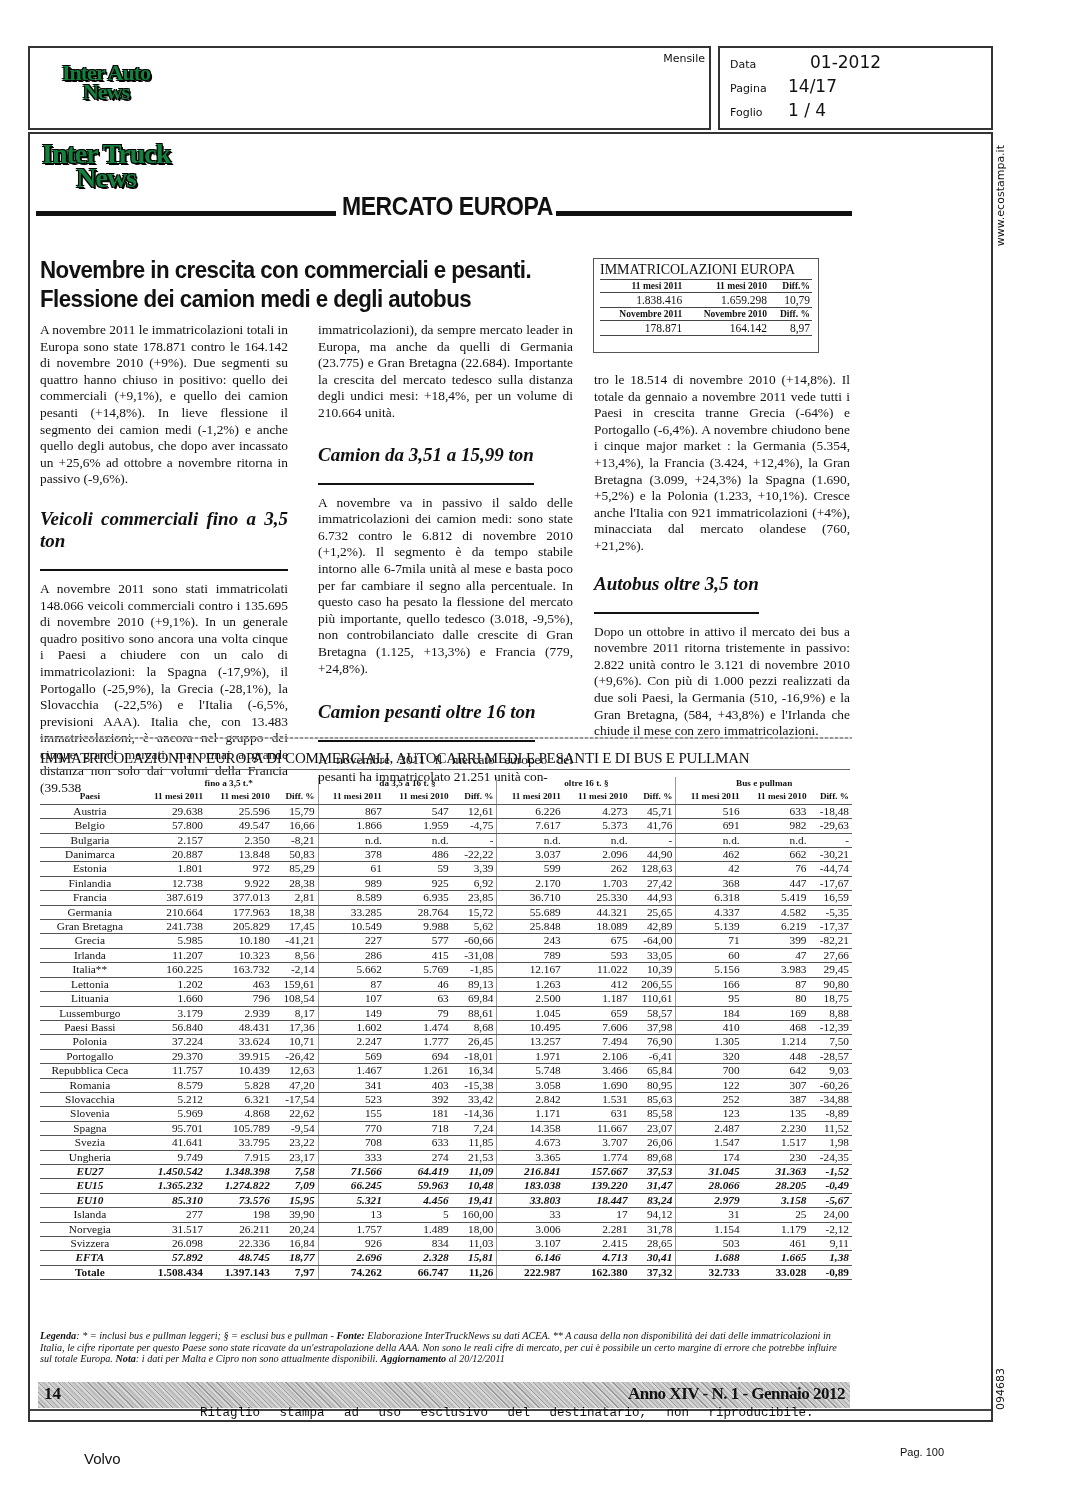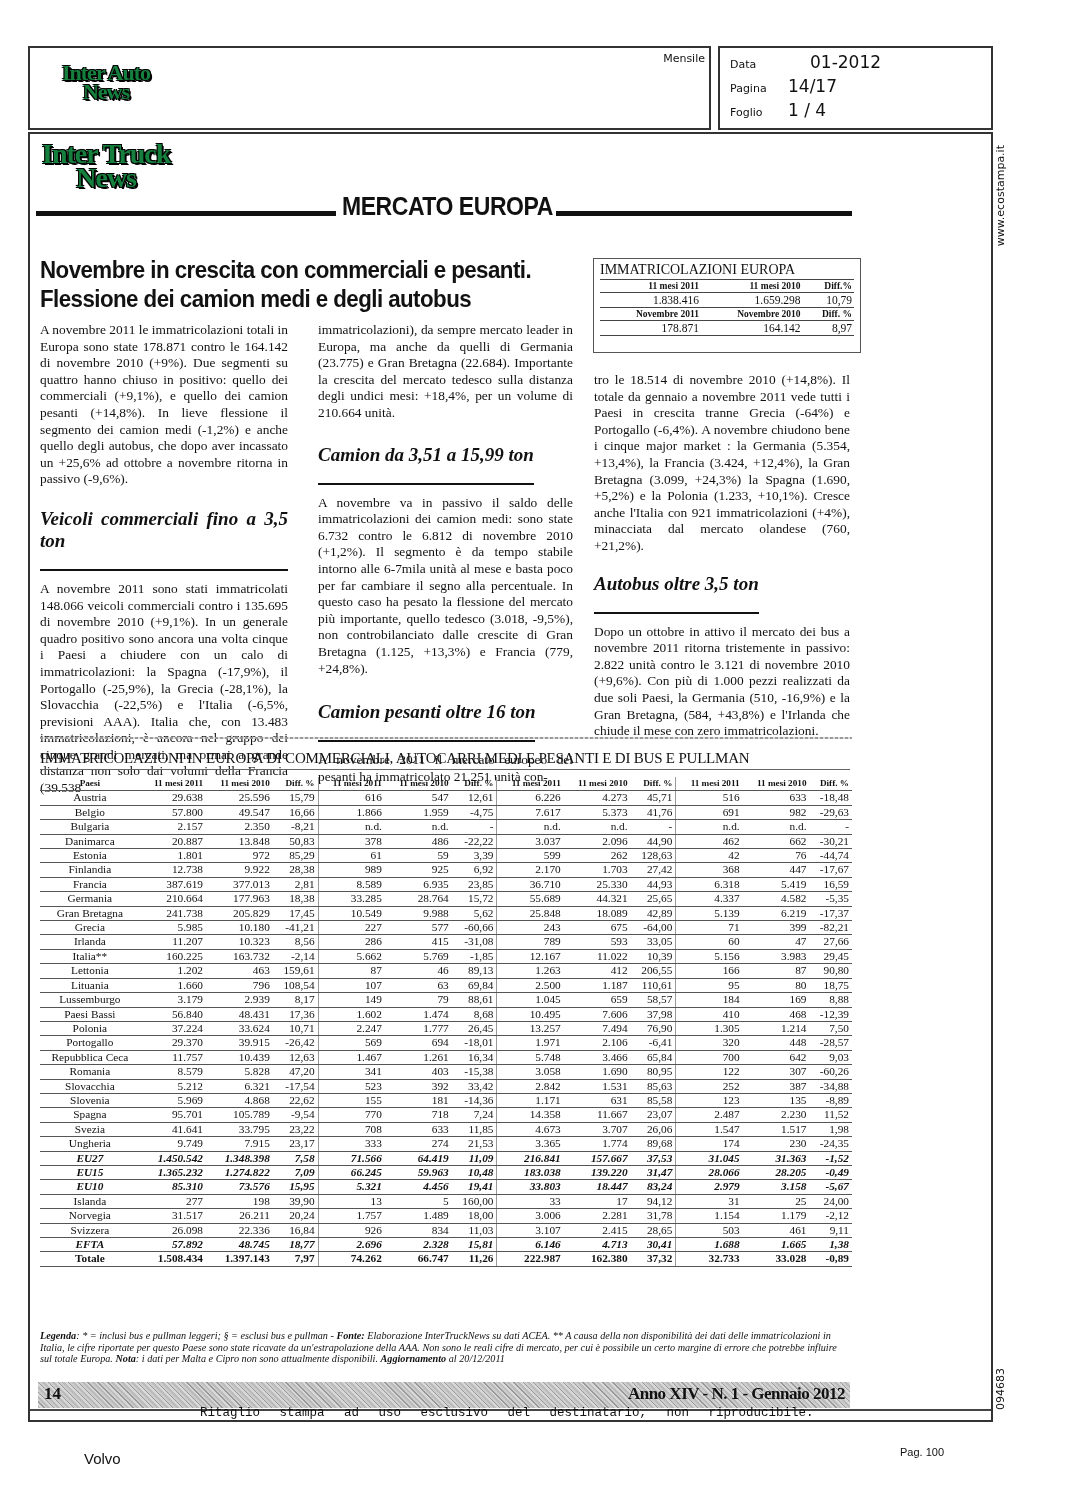--- a/index.html
+++ b/index.html
@@ -23,21 +23,21 @@
   #section-title{left:342px;top:192px;font-family:"Liberation Sans",sans-serif;font-weight:bold;font-size:25px;letter-spacing:-0.5px;transform:scaleX(0.92);transform-origin:left;}
   #section-rule-r{left:556px;top:211px;width:296px;height:5px;background:#111;}
   #headline{left:40px;top:255px;width:540px;font-family:"Liberation Sans",sans-serif;font-weight:bold;font-size:24px;line-height:29px;letter-spacing:-0.6px;transform:scaleX(0.93);transform-origin:left;}
   .col{position:absolute;font-size:13.4px;line-height:16.6px;text-align:justify;hyphens:auto;}
   .col p{margin:0;}
   .subhead{font-weight:bold;font-style:italic;font-size:19px;line-height:22px;display:inline-block;border-bottom:2px solid #111;padding-bottom:17px;margin:14px 0 10px 0;}
   #col1{left:40px;top:322px;width:248px;}
   #col2{left:318px;top:322px;width:255px;}
   #col3{left:594px;top:372px;width:256px;}
   
-  #summary{left:593px;top:258px;width:268px;height:95px;border:1.5px solid #555;box-sizing:border-box;padding:3px 6px;}
+  #summary{left:593px;top:258px;width:226px;height:95px;border:1.5px solid #555;box-sizing:border-box;padding:3px 6px;}
   #summary .stitle{font-size:14px;border-bottom:1px solid #444;padding-bottom:1px;}
   #summary table{width:100%;border-collapse:collapse;font-size:11px;}
   #summary th{font-weight:bold;font-size:9.5px;text-align:right;padding:1px 2px;}
   #summary td{text-align:right;padding:1px 2px;border-bottom:1px solid #444;font-size:11.5px;}
   #summary tr.hd th{border-bottom:1px solid #444;}
   .dotted{position:absolute;height:2px;background:repeating-linear-gradient(90deg,#999 0 3px,#ddd 3px 5px);}
   
   #tbl-title{left:40px;top:750px;font-size:15px;letter-spacing:-0.2px;}
   #tbl-title-rule{left:40px;top:769px;width:810px;height:1px;background:#666;}
   #bigtable{left:40px;top:777px;width:812px;border-collapse:collapse;font-size:11.3px;line-height:13.4px;}
@@ -149,20 +149,27 @@
   <div class="subhead" style="margin-top:18px">Autobus oltre 3,5 ton</div>
   <p>Dopo un ottobre in attivo il mercato dei bus a novembre 2011 ritorna tristemente in passivo: 2.822 unità contro le 3.121 di novembre 2010 (+9,6%). Con più di 1.000 pezzi realizzati da due soli Paesi, la Germania (510, -16,9%) e la Gran Bretagna, (584, +43,8%) e l'Irlanda che chiude il mese con zero immatricolazioni.</p>
 </div>
 
 <div class="dotted" style="left:40px;top:737px;width:812px"></div>
 
 <div id="tbl-title" class="abs">IMMATRICOLAZIONI IN EUROPA DI COMMERCIALI, AUTOCARRI MEDI E PESANTI E DI BUS E PULLMAN</div>
 <div id="tbl-title-rule" class="abs"></div>
 <table id="bigtable" class="abs">
   <thead>
+    <tr>
+      <th></th>
+      <th class="grp sep" colspan="3">fino a 3,5 t.*</th>
+      <th class="grp sep" colspan="3">da 3,5 a 16 t. §</th>
+      <th class="grp sep" colspan="3">oltre 16 t. §</th>
+      <th class="grp" colspan="3">Bus e pullman</th>
+    </tr>
     <tr class="cols" id="col-head-row">
         <th>Paesi</th>
         <th>11 mesi 2011</th>
         <th>11 mesi 2010</th>
         <th class="sep">Diff. %</th>
         <th>11 mesi 2011</th>
         <th>11 mesi 2010</th>
         <th class="sep">Diff. %</th>
         <th>11 mesi 2011</th>
         <th>11 mesi 2010</th>
@@ -171,21 +178,21 @@
         <th>11 mesi 2010</th>
         <th>Diff. %</th>
       </tr>
   </thead>
   <tbody id="tbody">
       <tr>
         <td>Austria</td>
         <td>29.638</td>
         <td>25.596</td>
         <td class="sep">15,79</td>
-        <td>616</td>
+        <td>867</td>
         <td>547</td>
         <td class="sep">12,61</td>
         <td>6.226</td>
         <td>4.273</td>
         <td class="sep">45,71</td>
         <td>516</td>
         <td>633</td>
         <td>-18,48</td>
       </tr>
       <tr>

